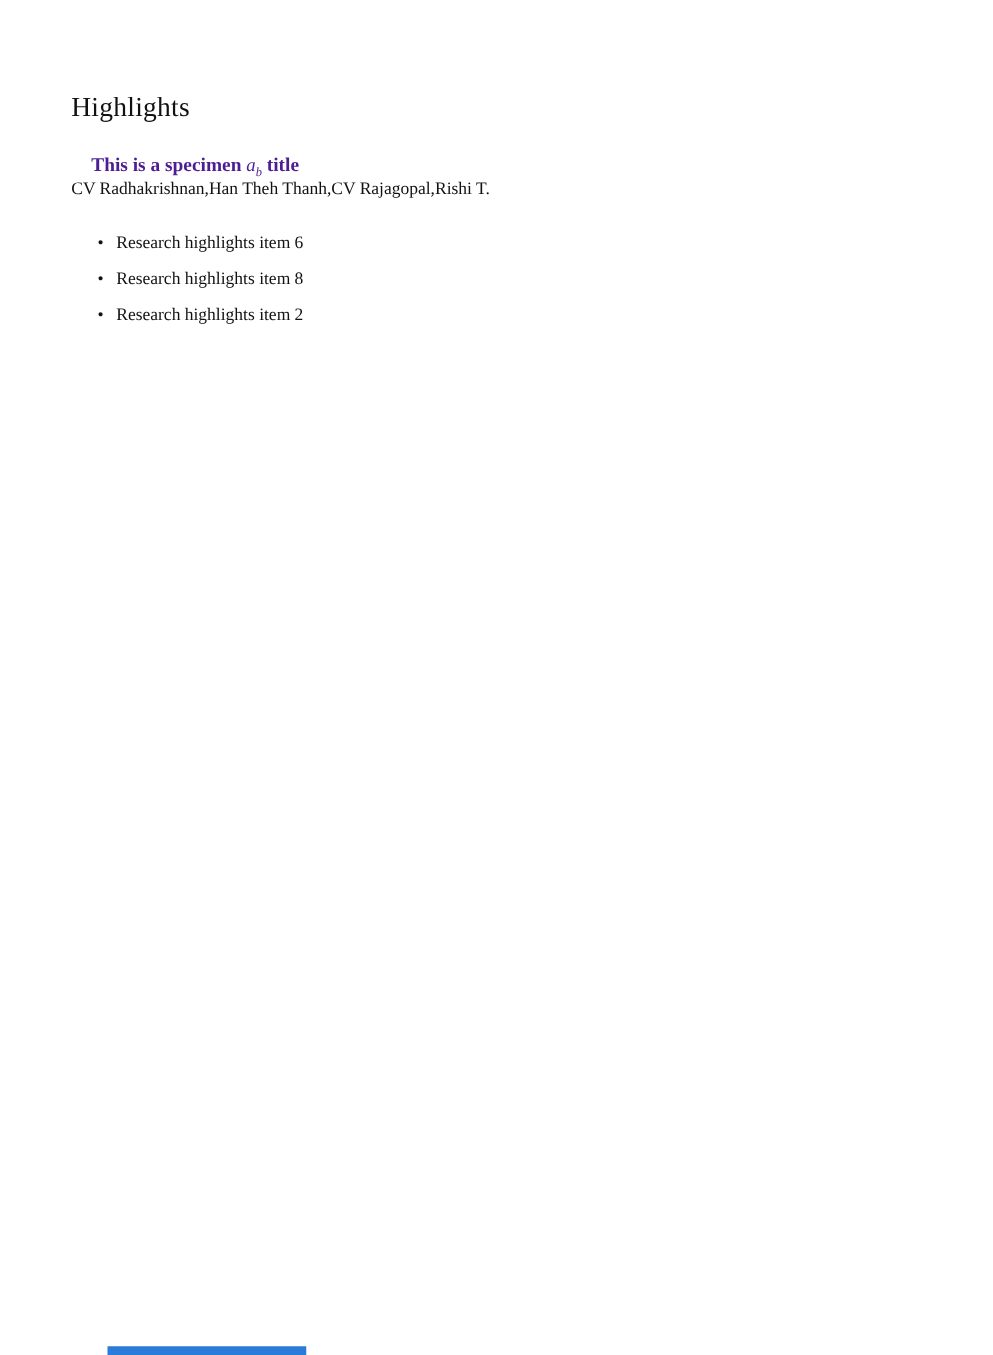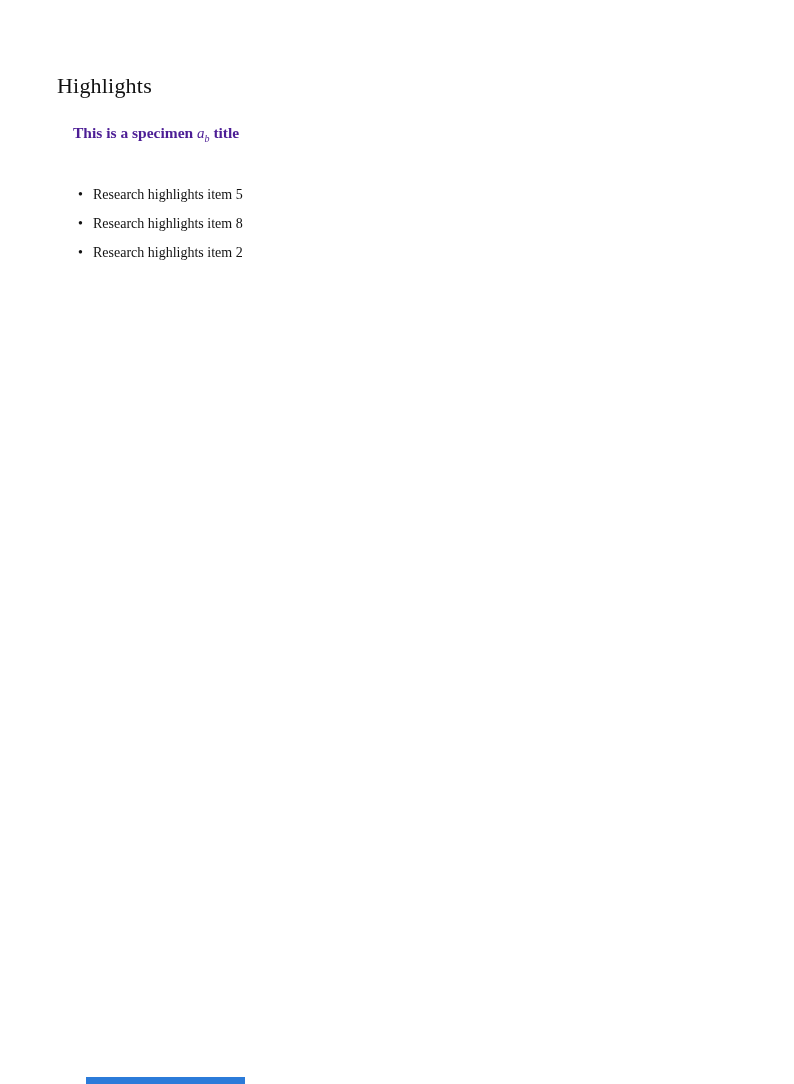--- a/index.html
+++ b/index.html
@@ -99,25 +99,26 @@
 <body style="background: rgb(255, 255, 255);">
 
 <div class="page" style="background: rgb(255, 255, 255);">
 
   <div class="section-heading">Highlights</div>
 
   <div class="article-title">
     <span>This is a specimen </span><span class="math-var">a</span><sub>b</sub><span> title</span>
   </div>
 
+  <div class="authors">CV Radhakrishnan,Han Theh Thanh,CV Rajagopal,Rishi T.</div>
 
   <ul class="highlights-list">
     <li>
       <span class="bullet">•</span>
-      <span>Research highlights item 5</span>
+      <span>Research highlights item 6</span>
     </li>
     <li>
       <span class="bullet">•</span>
       <span>Research highlights item 8</span>
     </li>
     <li>
       <span class="bullet">•</span>
       <span>Research highlights item 2</span>
     </li>
   </ul>

